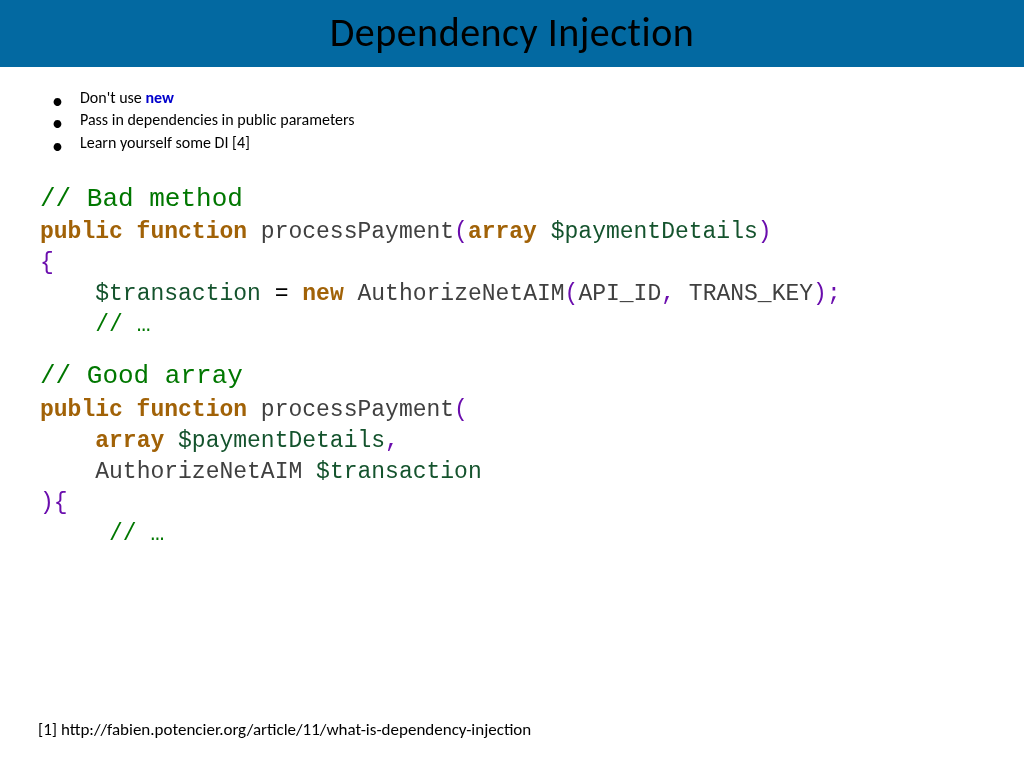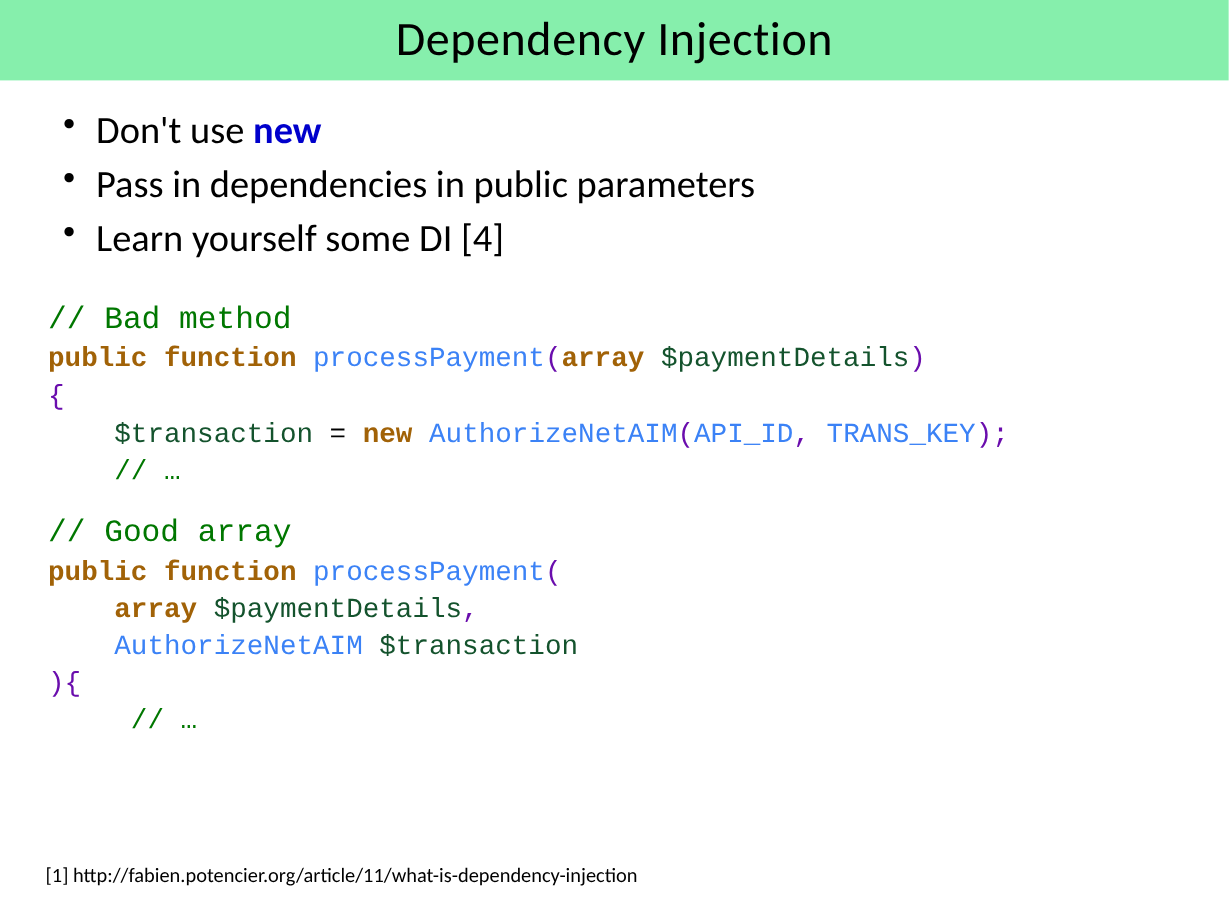--- a/index.html
+++ b/index.html
@@ -5,42 +5,42 @@
   * { margin: 0; padding: 0; box-sizing: border-box; }
   body {
     width: 1024px;
     height: 768px;
     background: #ffffff;
     font-family: Calibri, "Segoe UI", Arial, sans-serif;
     overflow: hidden;
     position: relative;
   }
   .title-bar {
-    background: #86efac;
+    background: #0369a1;
     width: 100%;
     padding: 8px 0 10px 0;
     text-align: center;
   }
   .title-bar h1 {
     font-size: 40px;
     font-weight: 400;
     color: #000;
     letter-spacing: 0.5px;
   }
   .content {
     padding: 20px 40px 0 40px;
   }
   ul.bullets {
     list-style: none;
     padding-left: 22px;
     margin-bottom: 28px;
   }
   ul.bullets li {
     position: relative;
-    font-size: 32px;
+    font-size: 16px;
     color: #000;
     line-height: 1.4;
     padding-left: 18px;
   }
   ul.bullets li::before {
     content: "•";
     position: absolute;
     left: -10px;
     top: 0;
     font-size: 22px;
@@ -51,21 +51,21 @@
     font-size: 23px;
     line-height: 1.35;
     color: #000;
     white-space: pre;
   }
   .c-comment { color: #007700; font-family: "Courier New", monospace; font-size: 26px; margin-top: 23px; }
   .c-comment-sm { color: #007700; }
   .c-keyword { color: #a16207; font-weight: bold; }
   .c-var { color: #14532d; }
   .c-punc { color: #6a0dad; }
-  .c-name { color: #3b82f6; }
+  .c-name { color: #404040; }
   .footnote {
     position: absolute;
     left: 38px;
     bottom: 28px;
     font-size: 17px;
     color: #000;
   }
 </style>
 </head>
 <body>

